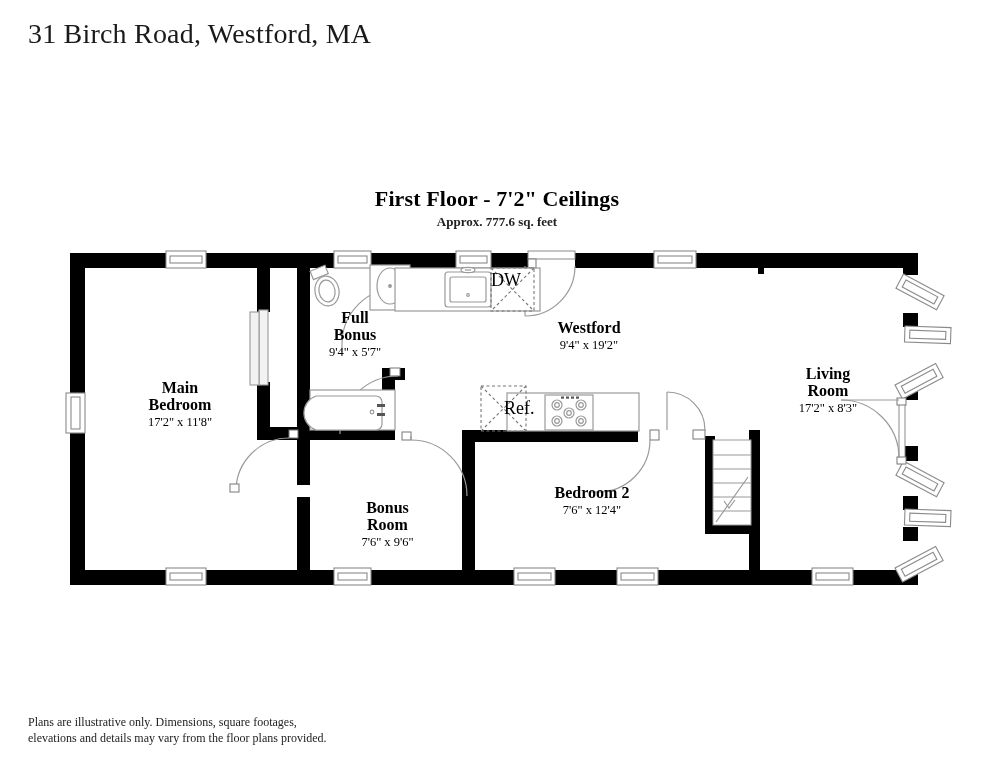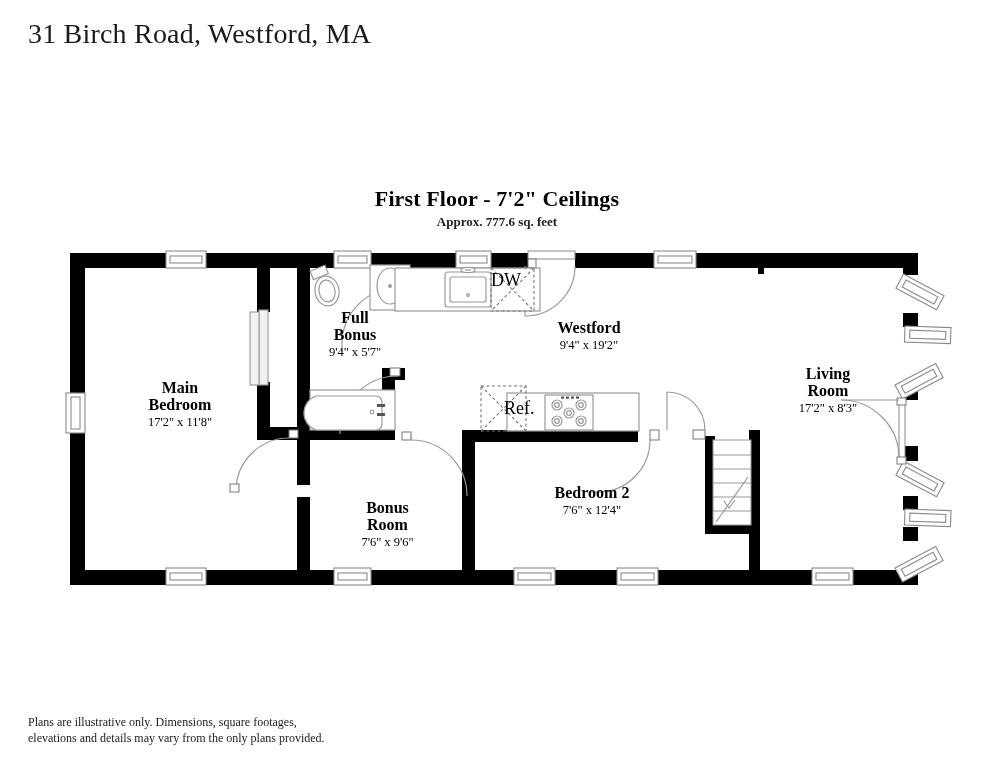--- a/index.html
+++ b/index.html
@@ -406,14 +406,14 @@
 <div class="room-label" style="left:512px; top:485px; width:160px;">
   <div class="rl-name">Bedroom 2</div>
   <div class="rl-dim">7'6" x 12'4"</div>
 </div>
 
 <div class="appl-label" style="left:491px; top:270px;">DW</div>
 <div class="appl-label" style="left:504px; top:398px;">Ref.</div>
 
 <div class="disclaimer">
   <div>Plans are illustrative only. Dimensions, square footages,</div>
-  <div>elevations and details may vary from the only plans provided.</div>
+  <div>elevations and details may vary from the floor plans provided.</div>
 </div>
 
 </body></html>

